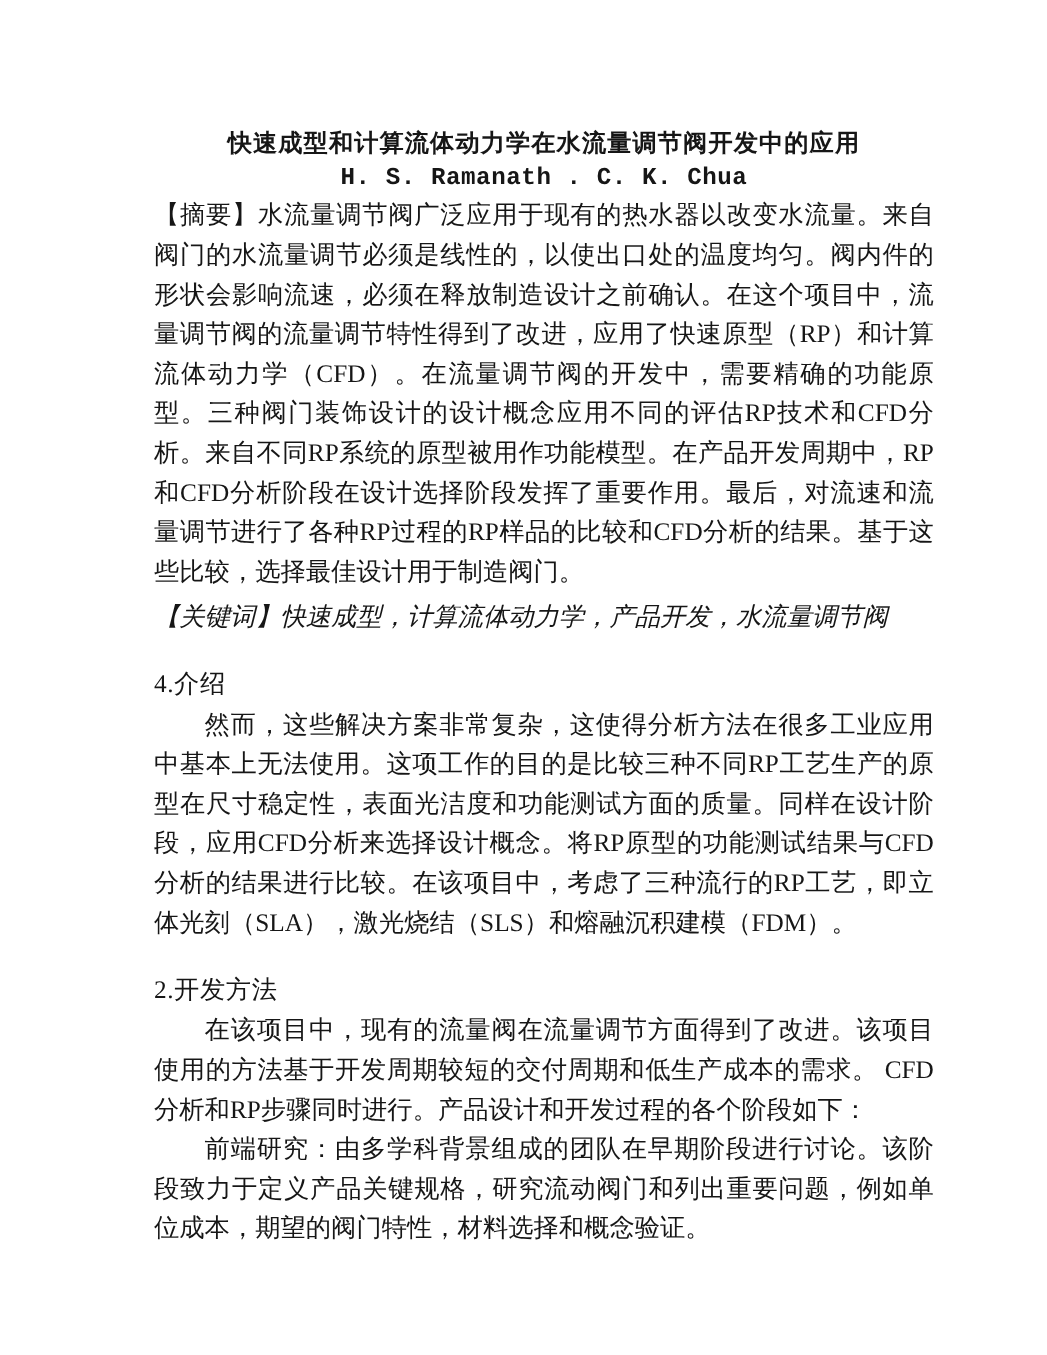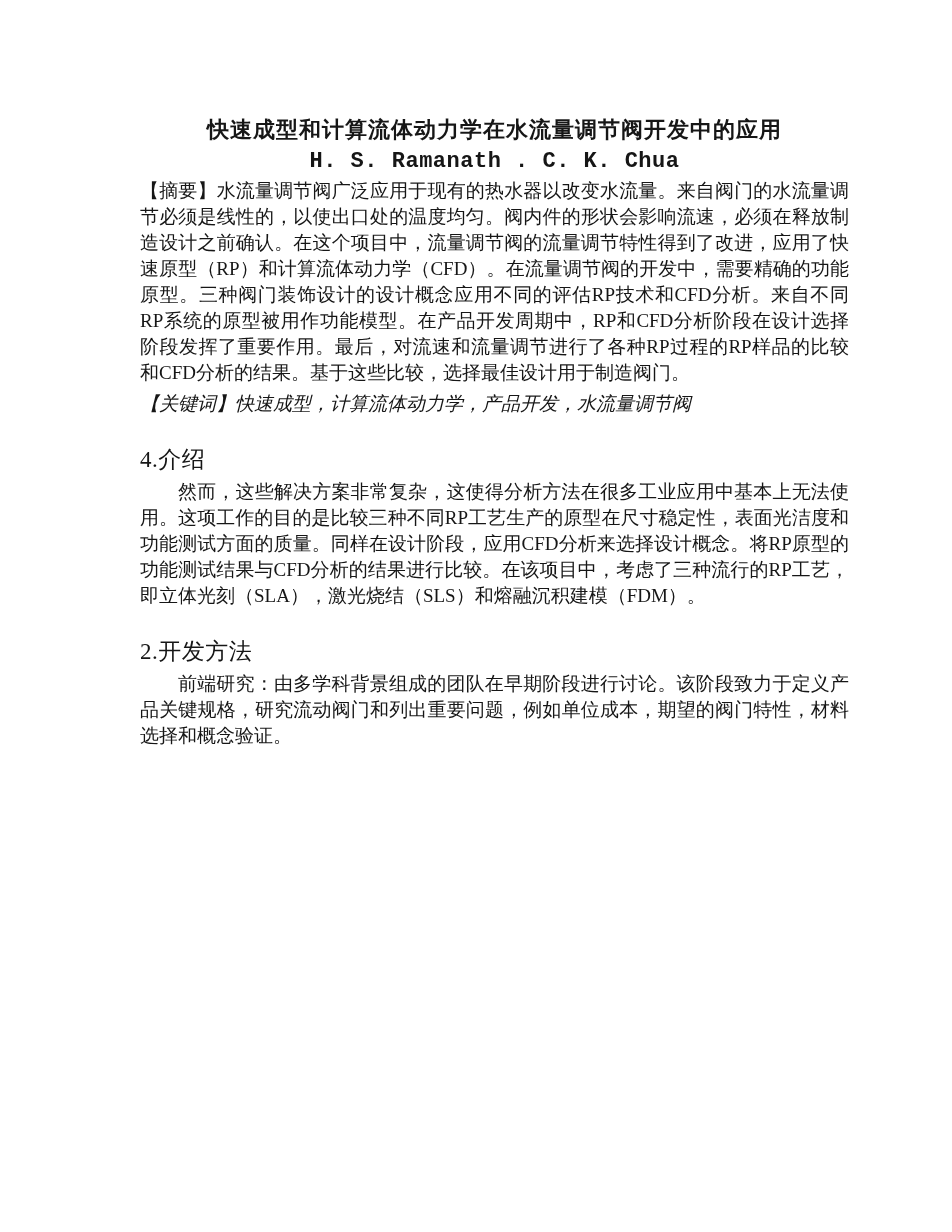--- a/index.html
+++ b/index.html
@@ -35,22 +35,22 @@
     margin: 0 0 0 0;
     font-family: "Liberation Mono", "DejaVu Sans Mono", monospace;
     font-size: 22px;
     line-height: 32px;
     font-weight: 700;
     text-align: center;
     letter-spacing: 0.5px;
   }
   .para {
     margin: 0;
-    font-size: 19px;
-    line-height: 26px;
+    font-size: 23px;
+    line-height: 36px;
     text-align: justify;
     text-indent: 2em;
     letter-spacing: 0;
   }
   .para.no-indent {
     text-indent: 0;
   }
   .keywords-para {
     margin-top: 5px;
     font-style: italic;
@@ -76,16 +76,17 @@
 
   <p class="para no-indent keywords-para"><span>【关键词】</span><span>快速成型，计算流体动力学，产品开发，水流量调节阀</span></p>
 
   <h2 class="section-heading">4.介绍</h2>
 
 
   <p class="para">然而，这些解决方案非常复杂，这使得分析方法在很多工业应用中基本上无法使用。这项工作的目的是比较三种不同RP工艺生产的原型在尺寸稳定性，表面光洁度和功能测试方面的质量。同样在设计阶段，应用CFD分析来选择设计概念。将RP原型的功能测试结果与CFD分析的结果进行比较。在该项目中，考虑了三种流行的RP工艺，即立体光刻（SLA），激光烧结（SLS）和熔融沉积建模（FDM）。</p>
 
   <h2 class="section-heading">2.开发方法</h2>
 
+  <p class="para">在该项目中，现有的流量阀在流量调节方面得到了改进。该项目使用的方法基于开发周期较短的交付周期和低生产成本的需求。 CFD分析和RP步骤同时进行。产品设计和开发过程的各个阶段如下：</p>
 
   <p class="para">前端研究：由多学科背景组成的团队在早期阶段进行讨论。该阶段致力于定义产品关键规格，研究流动阀门和列出重要问题，例如单位成本，期望的阀门特性，材料选择和概念验证。</p>
 
 </div>
 
 </body></html>

